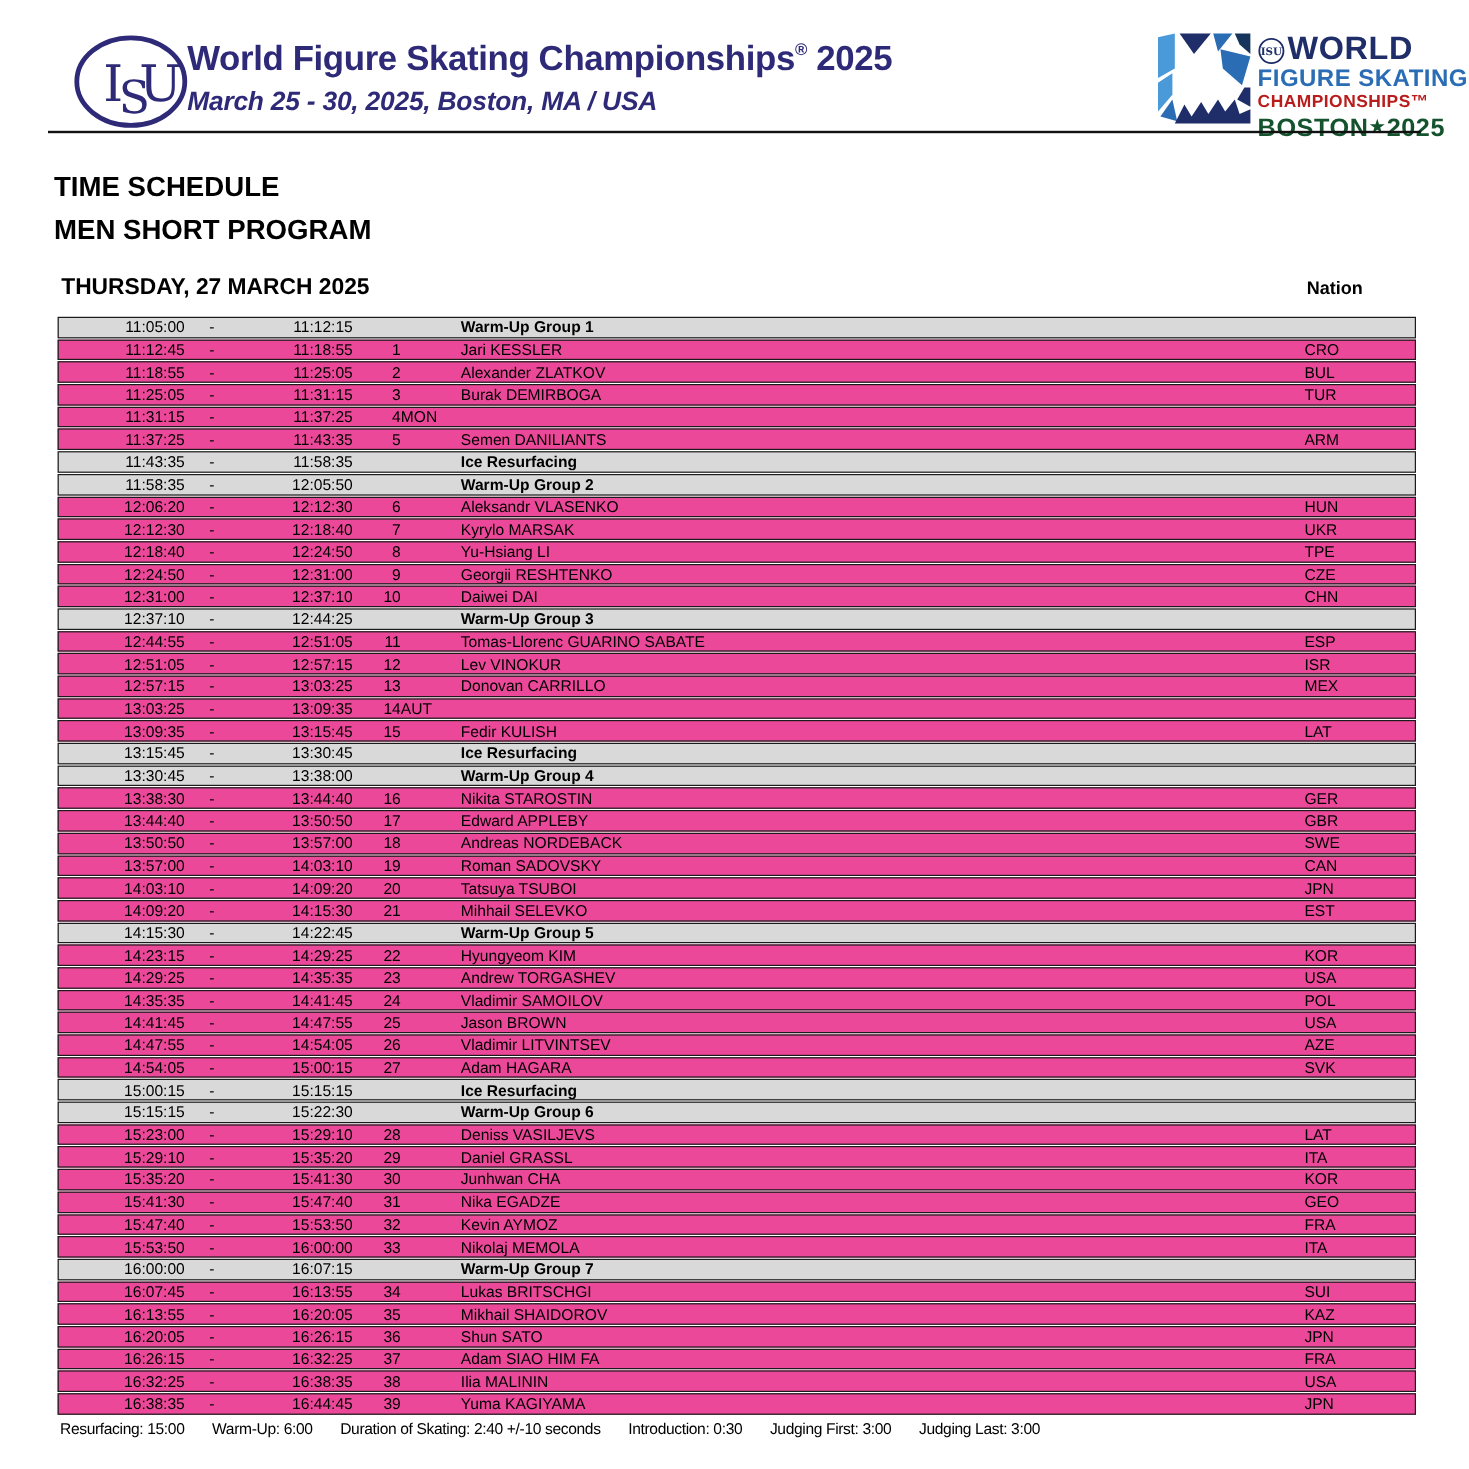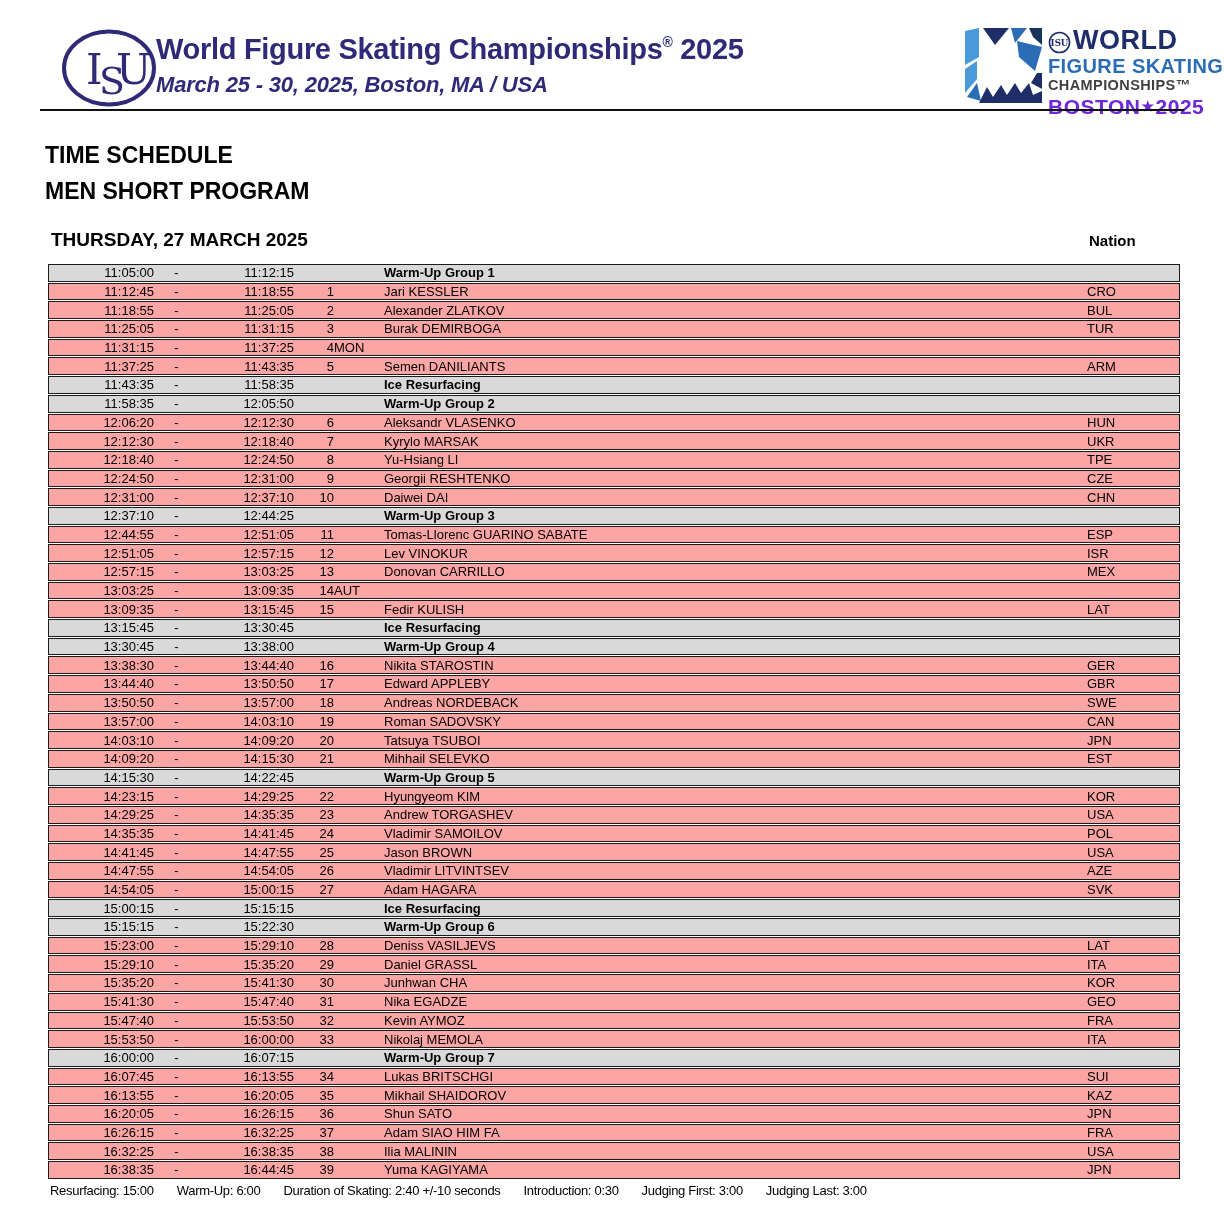--- a/index.html
+++ b/index.html
@@ -13,34 +13,34 @@
   .main-title{font-size:29px;font-weight:bold;letter-spacing:-0.3px;white-space:nowrap;}
   .main-title .reg{font-size:14px;vertical-align:12px;}
   .sub-title{font-size:22px;font-weight:600;font-style:italic;margin-top:6px;letter-spacing:-0.2px;}
   .header-rule{position:absolute;left:40px;width:1144px;top:109px;border-top:2.5px solid #111;}
   
   .event-logo{position:absolute;left:963px;top:27px;display:flex;gap:5px;align-items:flex-start;}
   .logo-text{display:flex;flex-direction:column;line-height:1;}
   .logo-line1{display:flex;align-items:flex-end;gap:2px;}
   .logo-world{font-size:27px;font-weight:bold;color:#1f2d69;letter-spacing:0.5px;}
   .logo-fs{font-size:20px;font-weight:bold;color:#2a6db5;margin-top:2px;letter-spacing:0.4px;}
-  .logo-champ{font-size:14.5px;font-weight:bold;color:#404040;margin-top:2px;letter-spacing:0.4px;}
-  .logo-boston{font-size:21px;font-weight:bold;color:#6d28d9;margin-top:3px;letter-spacing:0.5px;}
+  .logo-champ{font-size:14.5px;font-weight:bold;color:#b91c1c;margin-top:2px;letter-spacing:0.4px;}
+  .logo-boston{font-size:21px;font-weight:bold;color:#14532d;margin-top:3px;letter-spacing:0.5px;}
   .logo-boston .star{font-size:14px;vertical-align:2.5px;margin:0 1px;}
   
   .h-time{position:absolute;left:45px;top:142px;font-size:23px;font-weight:bold;}
   .h-event{position:absolute;left:45px;top:178px;font-size:23px;font-weight:bold;}
   .h-date{position:absolute;left:51px;top:229px;font-size:19px;font-weight:bold;}
   .h-nation{position:absolute;left:1089px;top:232px;font-size:15px;font-weight:bold;text-align:center;}
   
   .table{position:absolute;left:48px;top:264px;width:1132px;}
   .trow{
     display:grid;grid-template-columns:105px 45px 95px 40px 1fr 92px;
     height:15.7px;border:1px solid #1b1b1b;margin-bottom:1px;
-    align-items:center;font-size:13px;line-height:15px;background:#fca5a5;
+    align-items:center;font-size:13px;line-height:15px;background:#ec4899;
   }
   .trow.gray{background:#d9d9d9;}
   .tcell{white-space:nowrap;overflow:hidden;}
   .cell-start{text-align:right;}
   .cell-dash{text-align:center;}
   .cell-end{text-align:right;}
   .cell-num{text-align:right;}
   .cell-name{padding-left:50px;}
   .cell-nation{text-align:left;}
   .trow .bold{font-weight:bold;}

